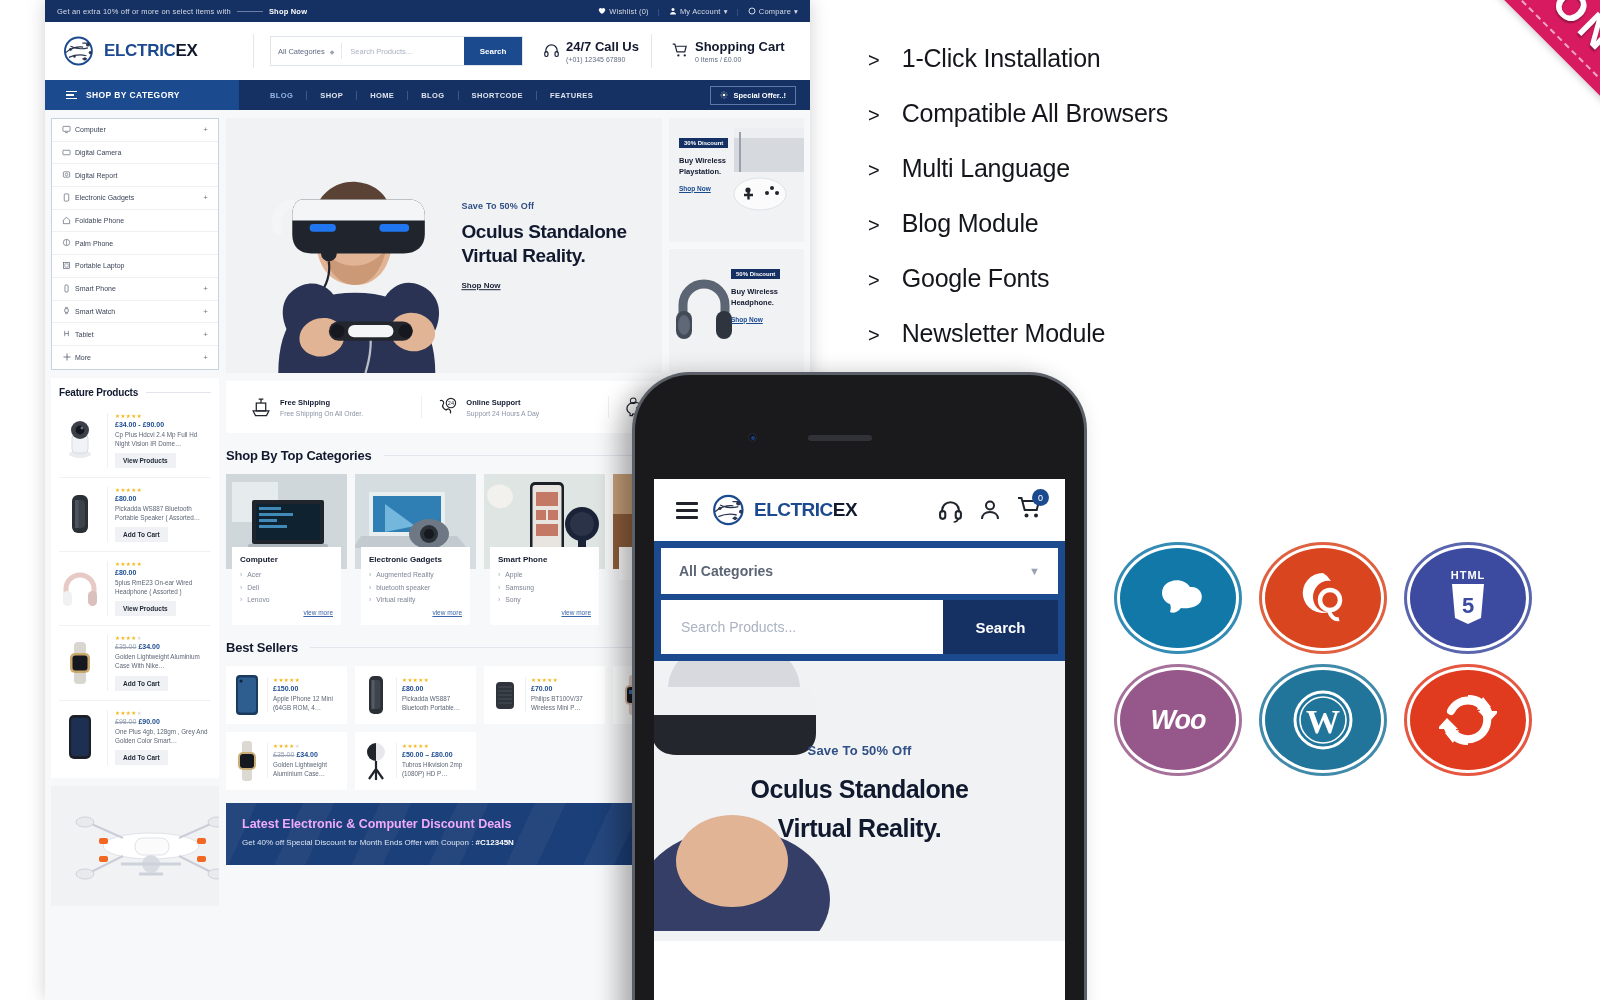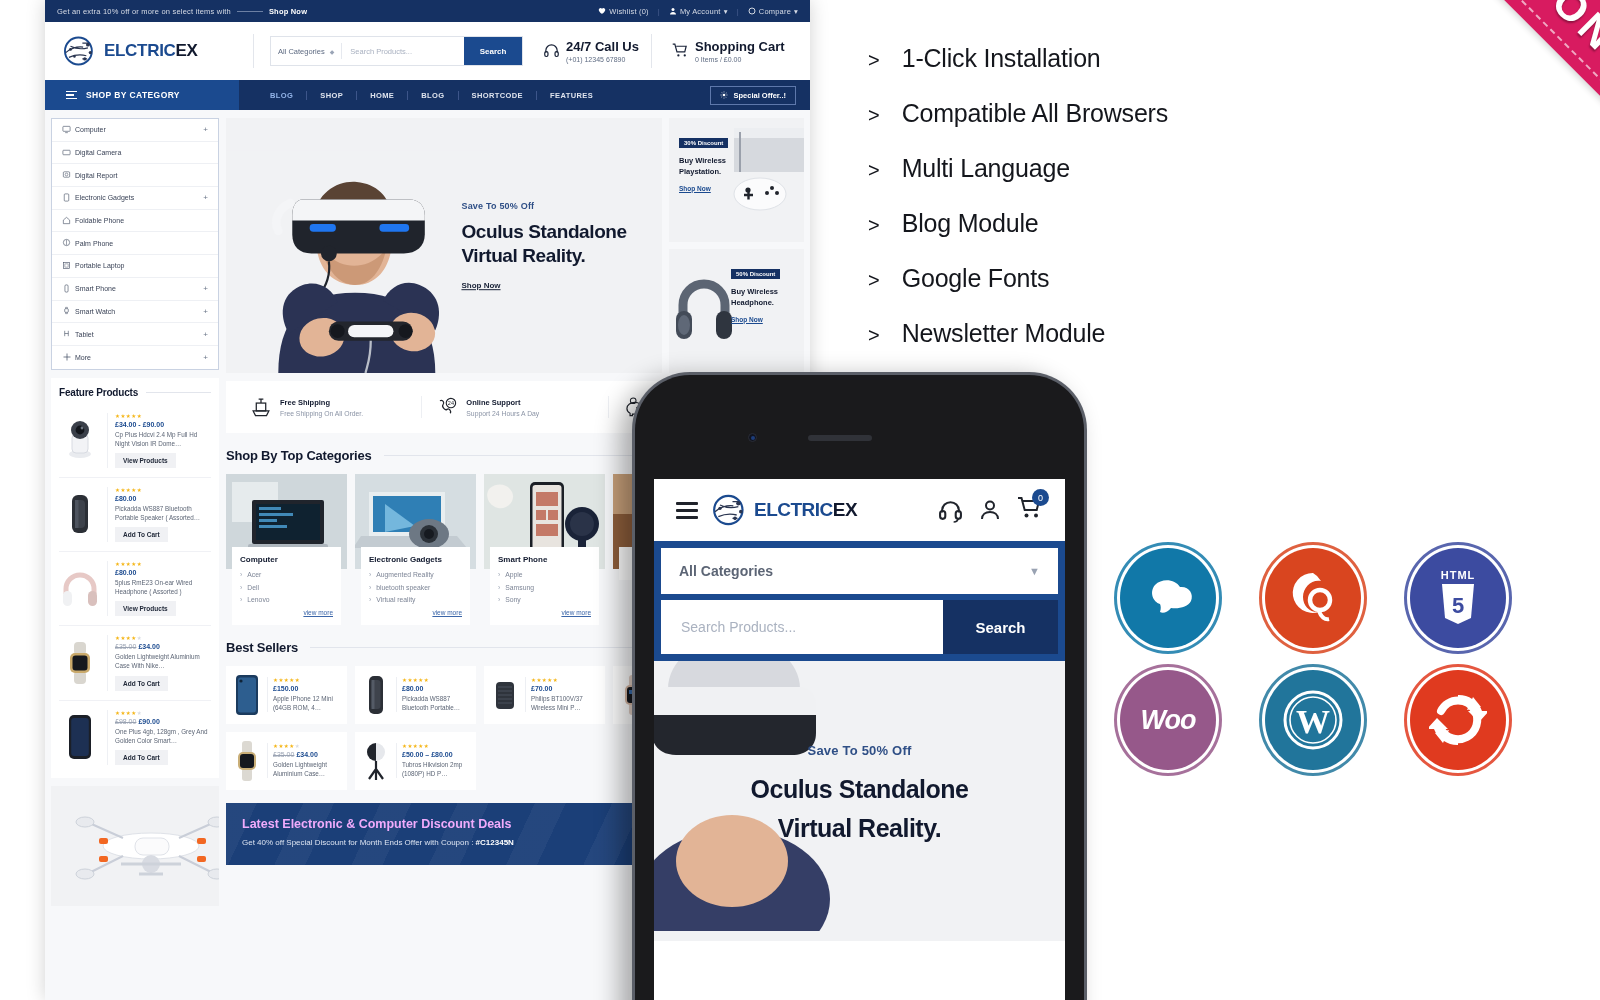--- a/index.html
+++ b/index.html
@@ -245,21 +245,21 @@
   .msearch .btn { width: 115px; background: #153163; color: #fff; font-size: 15px; font-weight: bold;
     display: flex; align-items: center; justify-content: center; }
   .mhero { background: #f1f2f4; height: 280px; position: relative; overflow: hidden; }
   .mhero-txt { position: absolute; left: 0; right: 0; top: 82px; text-align: center; }
   .mhero-txt .s1 { font-size: 13px; color: #2f4f86; font-weight: bold; letter-spacing: .2px; }
   .mhero-txt .s2 { font-size: 25px; font-weight: bold; color: #11192e; line-height: 1.55; margin-top: 12px; letter-spacing: -.5px; }
 
   
   .badges { position: absolute; left: 1120px; top: 548px; display: grid;
     grid-template-columns: repeat(3, 145px); grid-template-rows: repeat(2, 122px); }
-  .badge { width: 96px; height: 100px; border-radius: 50%; position: relative;
+  .badge { width: 116px; height: 100px; border-radius: 50%; position: relative;
     display: flex; align-items: center; justify-content: center; }
   .badge .ring { position: absolute; inset: -6px; border-radius: 50%; border: 3px solid currentColor; opacity: .85; }
   .badge .disc { position: absolute; inset: 0; border-radius: 50%; background: currentColor; }
   .badge .gl { position: relative; color: #fff; z-index: 2; }
 </style>
 </head>
 <body>
 
 <div id="root">
 

